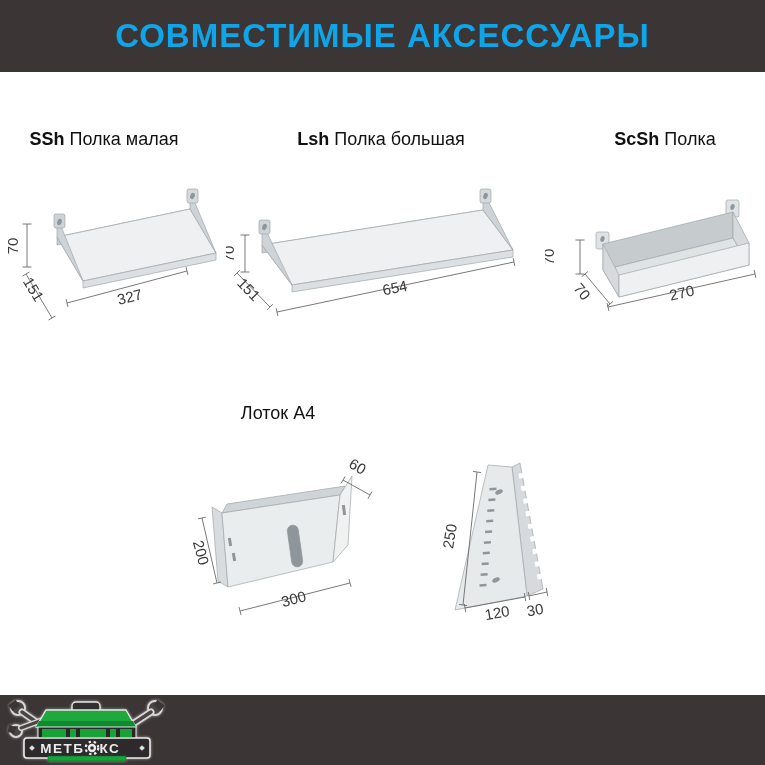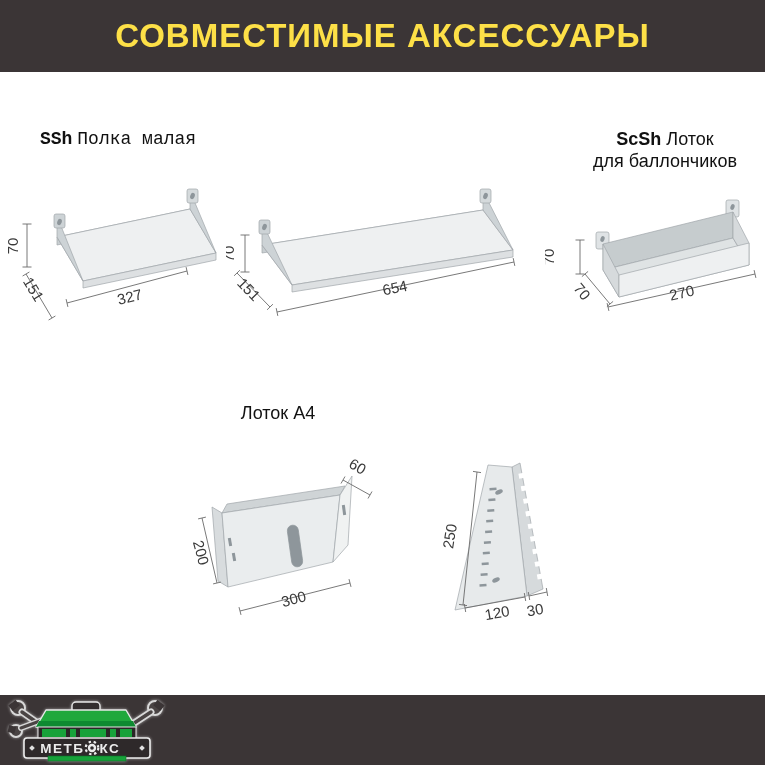--- a/index.html
+++ b/index.html
@@ -1,46 +1,48 @@
 <!DOCTYPE html>
 <html><head>
 <meta charset="utf-8">
 <style>
   html,body{margin:0;padding:0;background:#fff;}
   #canvas{position:relative;width:765px;height:765px;background:#ffffff;overflow:hidden;
           font-family:"Liberation Sans",sans-serif;}
   .abs{position:absolute;}
   .bar{left:0;width:765px;background:#3b3536;}
   #header-bar{top:0;height:72px;display:flex;align-items:center;justify-content:center;}
-  #header-bar h1{margin:4px;color:#fde047;font-size:33px;font-weight:bold;letter-spacing:1px;}
+  #header-bar h1{margin:4px;color:#0ea5e9;font-size:33px;font-weight:bold;letter-spacing:1px;}
   #footer-bar{top:695px;height:70px;}
   .plabel{font-size:18px;color:#111;text-align:center;line-height:22px;}
   .plabel .code{font-weight:bold;margin-right:5px;}
   .plabel .bold{font-weight:normal;}
   svg text.dim{font-size:15px;fill:#3a3a3a;text-anchor:middle;font-family:"Liberation Sans",sans-serif;}
   svg .dl{stroke:#6a6a6a;stroke-width:0.9;fill:none;}
   svg .face{stroke:#a0a6aa;stroke-width:0.7;}
   svg .hole{fill:#8e969b;}
   .brandtext{font-size:13.5px;font-weight:bold;letter-spacing:1.5px;fill:#ececec;font-family:"Liberation Sans",sans-serif;}
 </style>
 </head>
 <body>
 
 <div id="canvas">
 
   <div id="header-bar" class="abs bar">
     <h1>СОВМЕСТИМЫЕ АКСЕССУАРЫ</h1>
   </div>
 
-  <div class="abs plabel" style="left:28px;top:128px;width:180px;font-family:Liberation Mono, monospace;">
+  <div class="abs plabel" style="left:14px;top:128px;width:180px;">
     <span class="code">SSh</span><span>Полка малая</span>
   </div>
+  <div class="abs plabel" style="left:281px;top:128px;width:200px;">
+    <span class="code">Lsh</span><span>Полка большая</span>
+  </div>
   <div class="abs plabel" style="left:575px;top:128px;width:180px;">
-    <div><span class="code">ScSh</span><span>Лоток</span></div>
-    <div>для баллончиков</div>
+    <div><span class="code">ScSh</span><span>Полка</span></div>
   </div>
 
   <svg class="abs" style="left:5px;top:186px;" width="215" height="137" viewBox="0 0 215 137">
     <g>
       <polygon class="face" points="52,51 185,23 185,31 52,59" fill="#c9cfd2"></polygon>
       <polygon class="face" points="52,51 185,23 211,67 78,95" fill="#eef0f1"></polygon>
       <polygon class="face" points="78,95 211,67 211,74 78,102" fill="#dde0e2"></polygon>
       <polygon class="face" points="52,30 78,95 52,51" fill="#cdd3d6"></polygon>
       <rect class="face" x="49" y="28" width="11" height="14" rx="2" fill="#cdd3d6"></rect>
       <ellipse class="hole" cx="54.5" cy="36" rx="2.2" ry="3.2" transform="rotate(20 54.5 36)"></ellipse>

